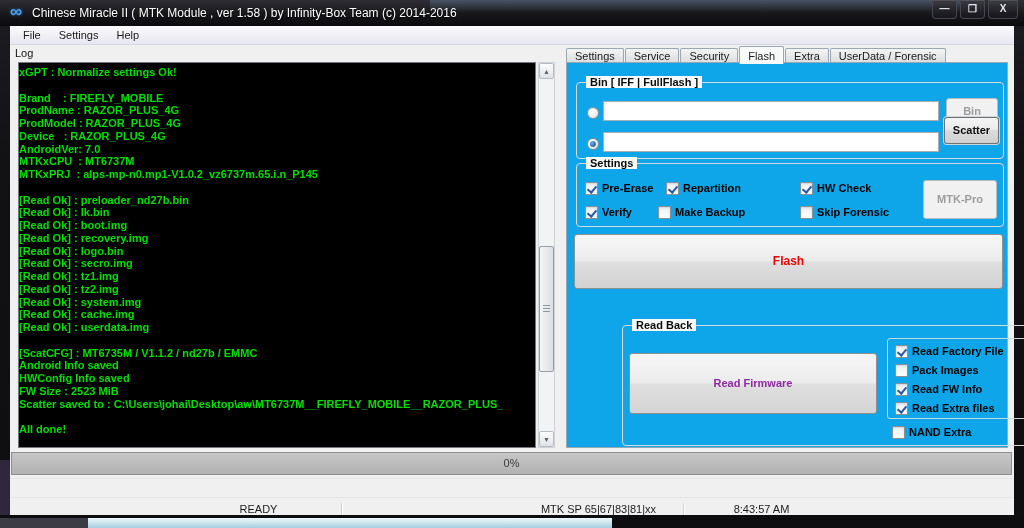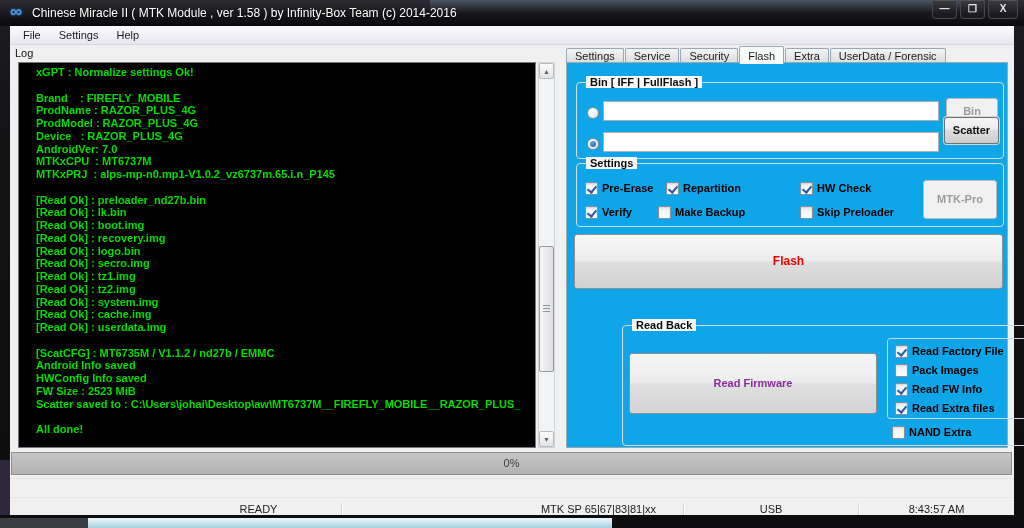--- a/index.html
+++ b/index.html
@@ -30,21 +30,21 @@
 
   .menubar { position:absolute; left:0; top:0; width:1004px; height:19px; display:flex;
              align-items:center; padding-left:4px;
              background:linear-gradient(180deg,#fbfbfd 0%, #eeeef5 60%, #e6e7f0 100%);
              border-bottom:1px solid #d6d8e2; }
   .menu-item { font-size:11px; color:#1b1b1b; padding:2px 9px; }
 
   .log-label { position:absolute; left:5px; top:21px; font-size:11px; color:#141414; }
 
   .log { position:absolute; left:8px; top:36px; width:518px; height:386px; background:#000;
-         border:1px solid #74797f; padding:3px 0 0 17px; overflow:hidden; }
+         border:1px solid #74797f; padding:3px 0 0 0; overflow:hidden; }
   .ll { height:12.75px; font-size:11px; font-weight:bold; color:#00de00;
         white-space:pre; overflow:hidden; }
 
   
   .vscroll { position:absolute; left:528px; top:36px; width:17px; height:386px;
              background:#f2f3f4; border:1px solid #cfd3d7; }
   .sb-btn { position:absolute; left:0; width:15px; height:16px; text-align:center;
             line-height:16px; font-size:7px; color:#606468;
             background:linear-gradient(180deg,#fdfdfd,#dfe2e5); border:1px solid #b6bcc2;
             border-radius:2px; }
@@ -238,21 +238,21 @@
         <label class="cb" style="left:8px; top:41px;">
           <span class="cbbox checked"></span>
           <span class="cbl">Verify</span>
         </label>
         <label class="cb" style="left:81px; top:41px;">
           <span class="cbbox"></span>
           <span class="cbl">Make Backup</span>
         </label>
         <label class="cb" style="left:223px; top:41px;">
           <span class="cbbox"></span>
-          <span class="cbl">Skip Preloader</span>
+          <span class="cbl">Skip Forensic</span>
         </label>
         <div class="btn disabled btn-mtkpro">MTK-Pro</div>
       </div>
 
       <div class="btn btn-flash">Flash</div>
 
       <div class="grp grp-readback">
         <span class="grp-title">Read Back</span>
         <div class="btn btn-readfw">Read Firmware</div>
         <div class="rb-checks">
@@ -289,21 +289,20 @@
       <div class="scell" style="width:350px;"></div>
       <div class="scell" style="width:303px;"></div>
       <div class="scell" style="width:351px;"></div>
     </div>
 
     <div class="statusrow statusrow2">
       <div class="scell" style="width:166px;"></div>
       <div class="scell" style="width:166px;">READY</div>
       <div class="scell" style="width:172px;"></div>
       <div class="scell" style="width:170px;">MTK SP 65|67|83|81|xx</div>
-      <div class="scell" style="width:175px;">USB</div>
       <div class="scell" style="width:155px;">8:43:57 AM</div>
     </div>
 
   </div>
 
   <div class="bottom-strip"></div>
   <div class="bottom-left"></div>
   <div class="bottom-glass"></div>
   <div class="left-bleed"></div>
 

